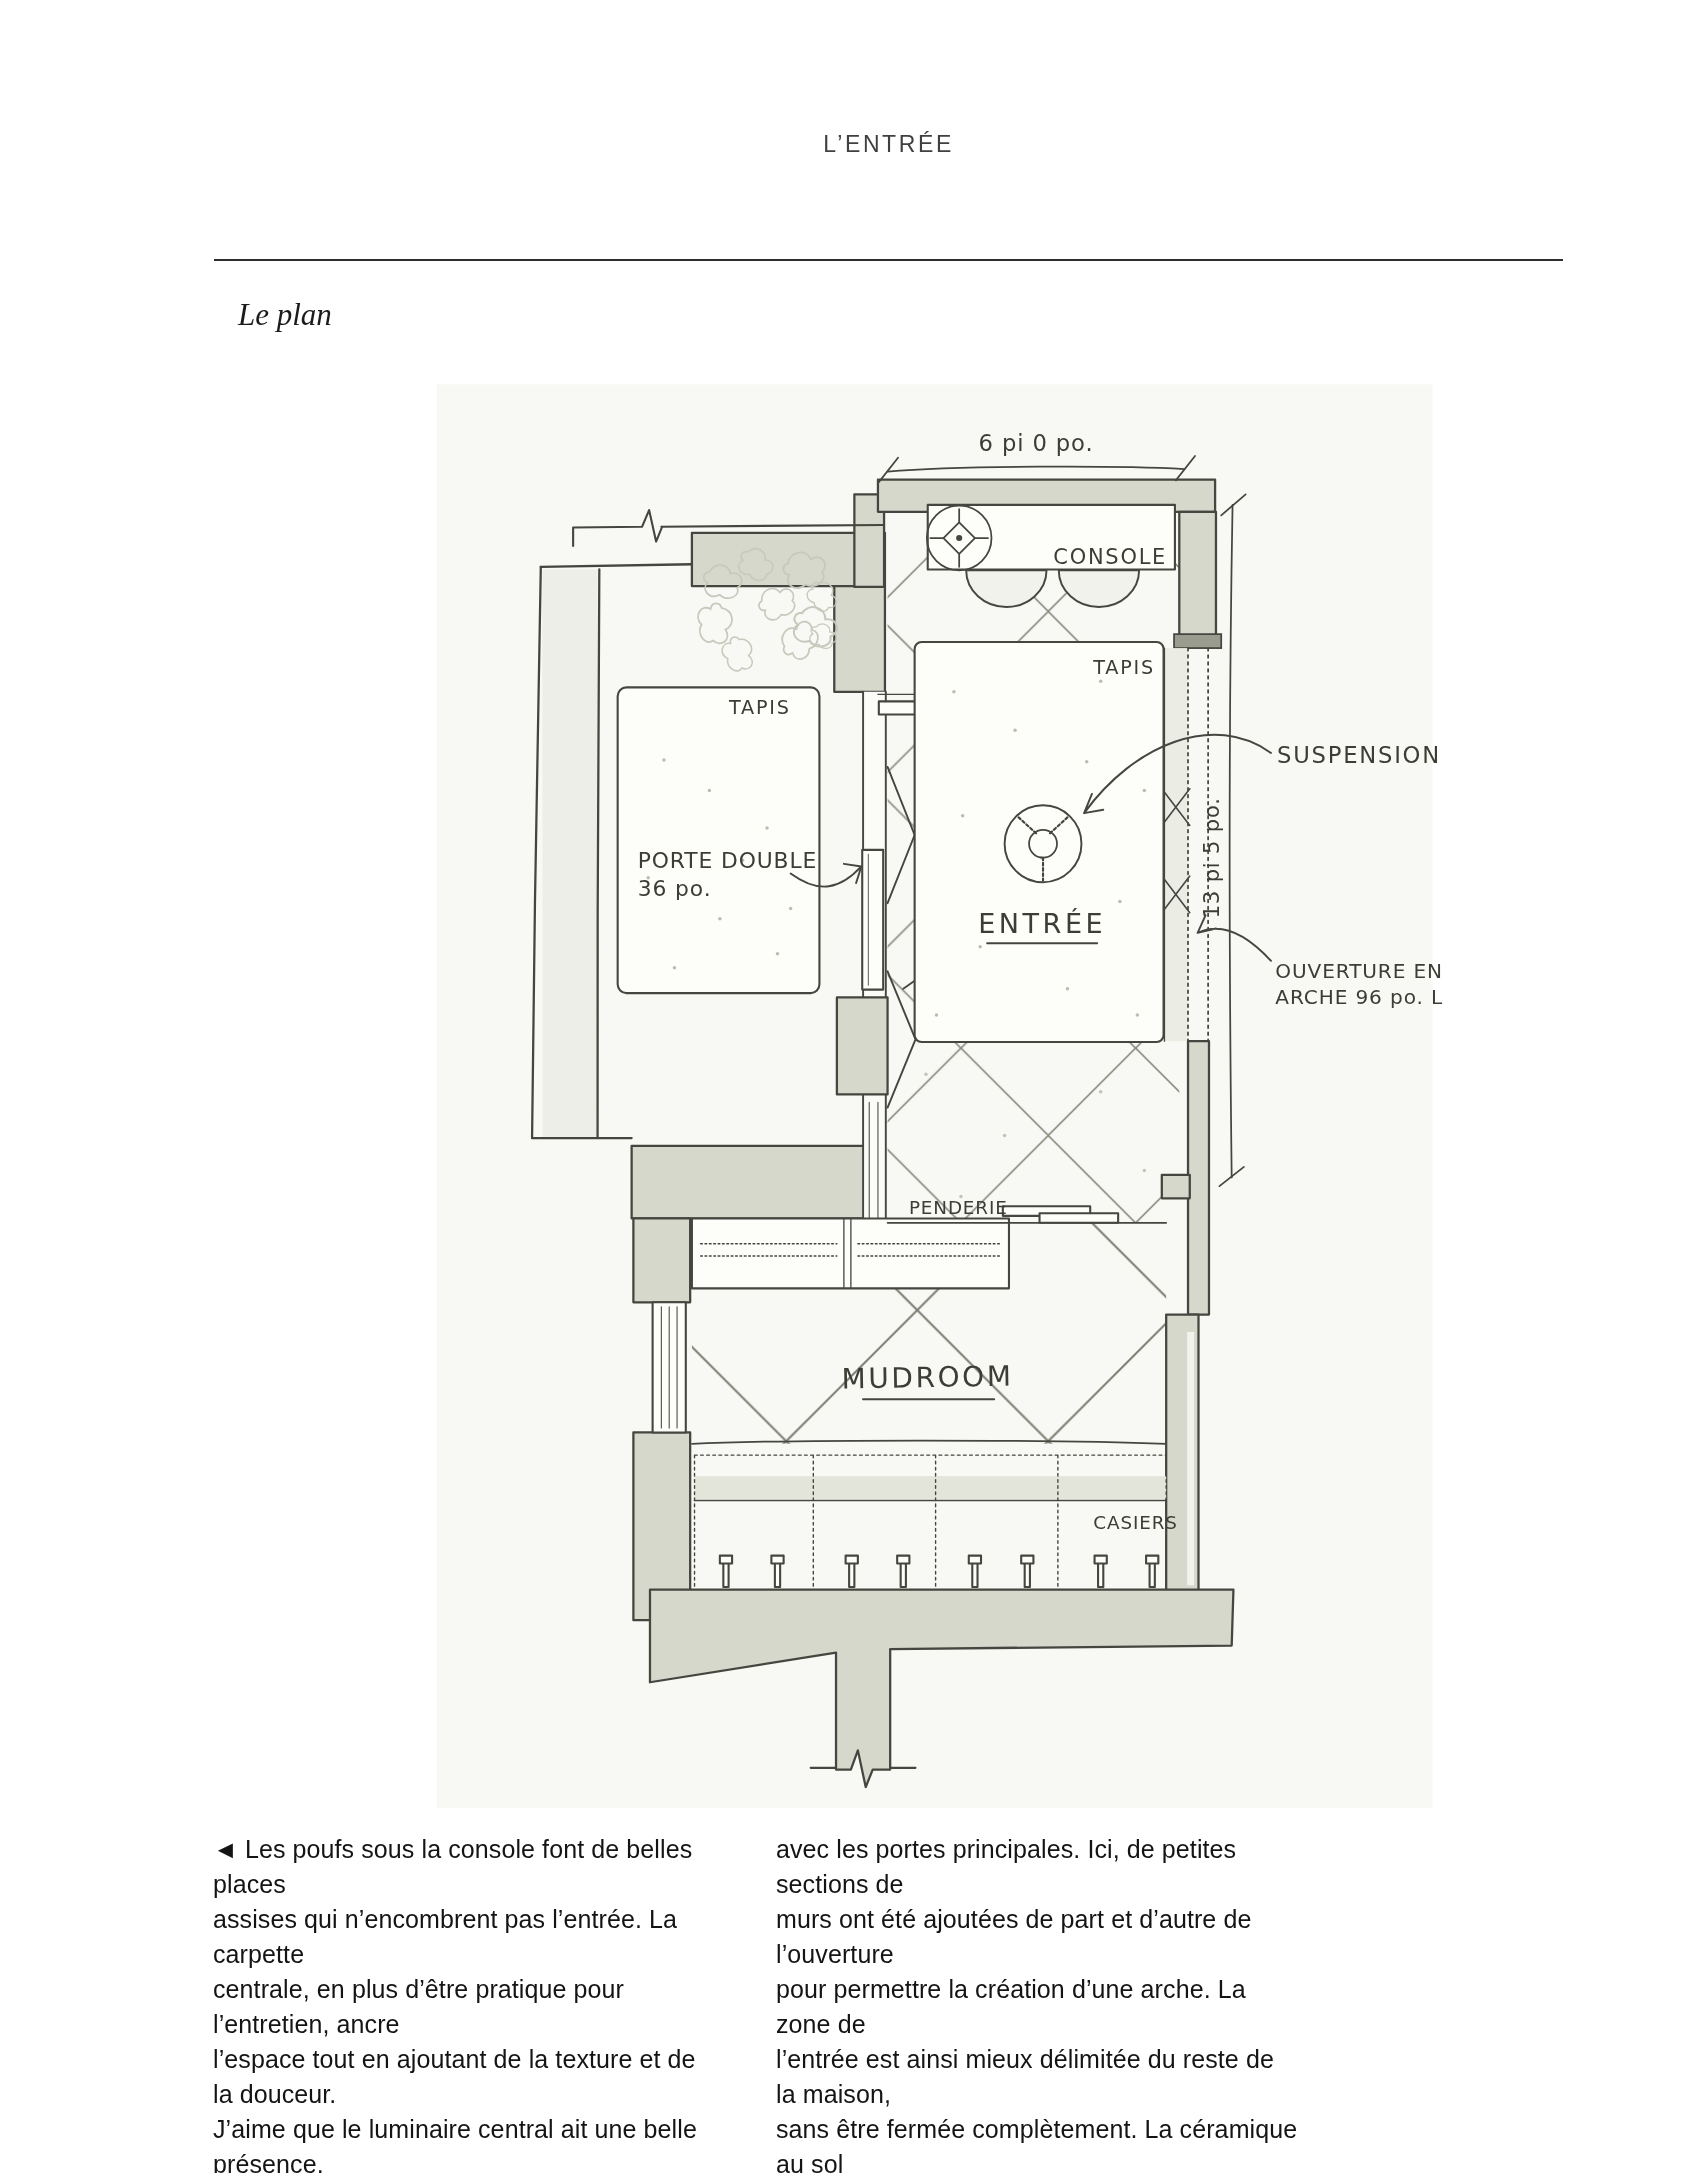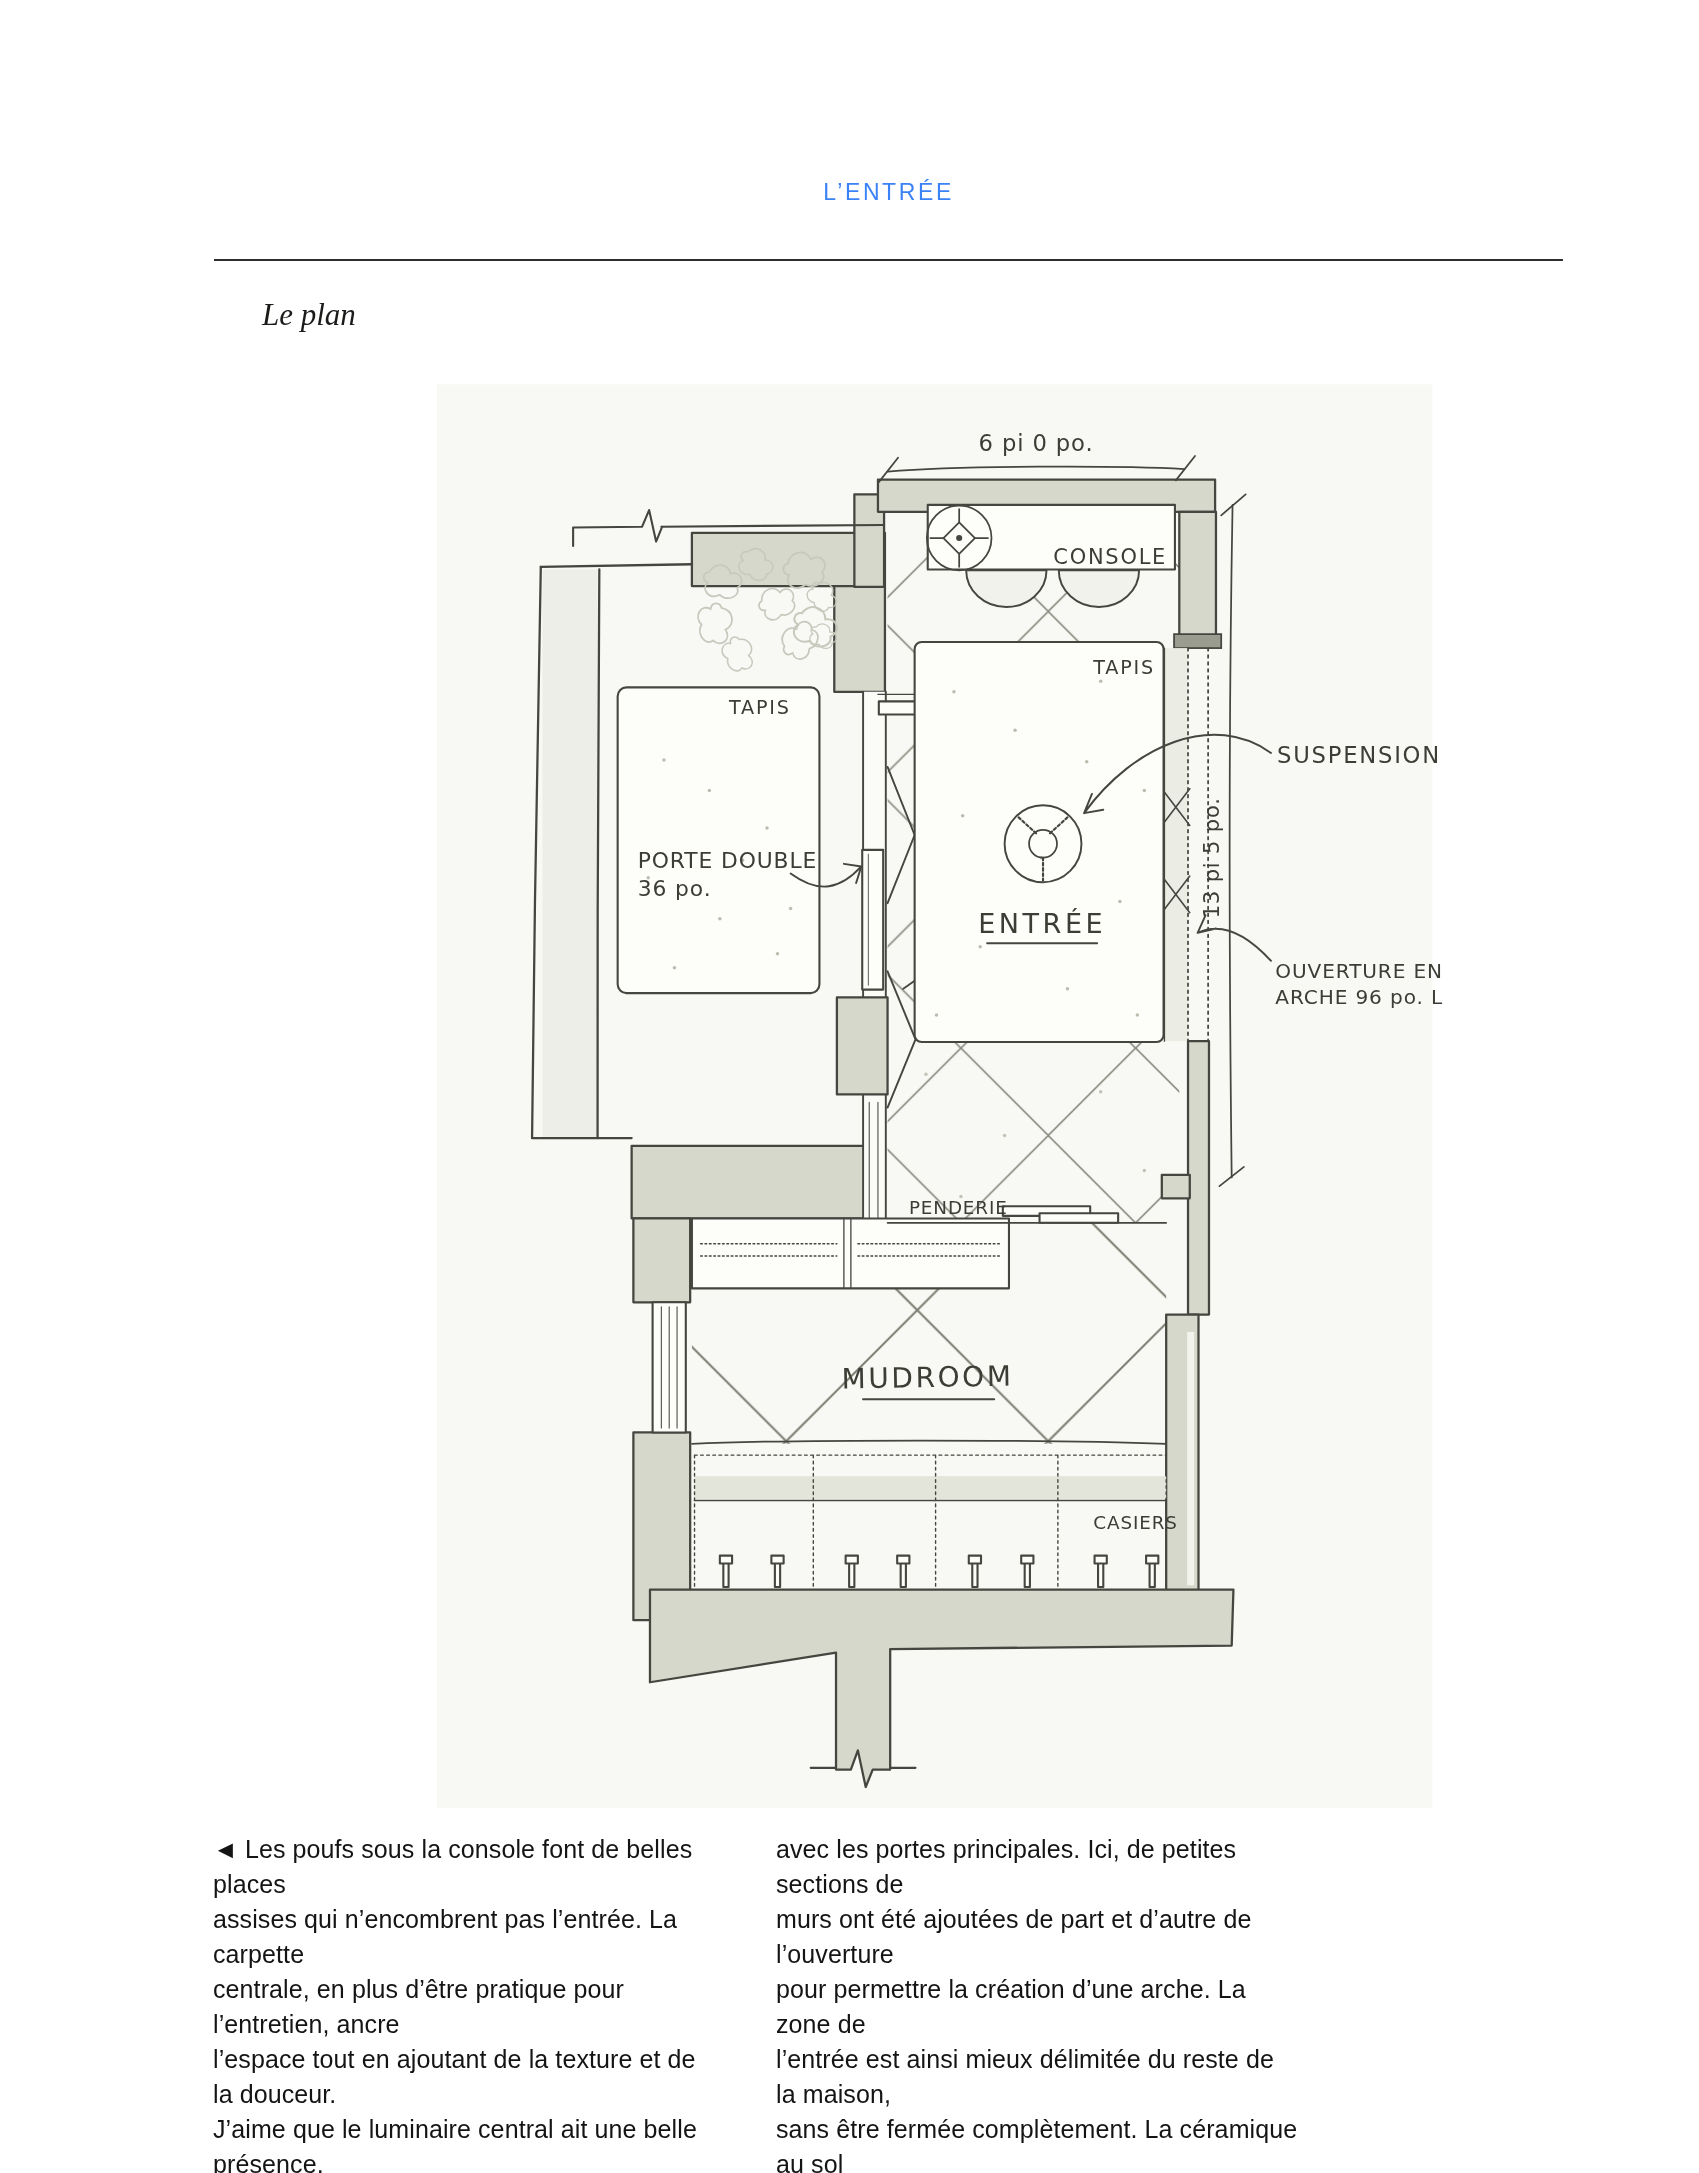--- a/index.html
+++ b/index.html
@@ -1,21 +1,21 @@
 <!DOCTYPE html>
 <html style="font-size:14px"><head>
 <meta charset="utf-8">
 <style>
   html,body{margin:0;padding:0;background:#ffffff;}
   .page{position:relative;width:1700px;height:2174px;background:#ffffff;overflow:hidden;
         font-family:"Liberation Sans",sans-serif;color:#111;}
   .header{position:absolute;top:131px;left:214px;width:1349px;text-align:center;
-          font-size:23px;letter-spacing:2.6px;color:#3b82f6;margin-top:48px;}
+          font-size:23px;letter-spacing:2.6px;color:#404040;}
   .rule{position:absolute;top:259px;left:214px;width:1349px;height:0;border-top:2.2px solid #2e2e2c;}
-  .section-title{position:absolute;top:297px;left:262px;font-family:"Liberation Serif",serif;
+  .section-title{position:absolute;top:297px;left:238px;font-family:"Liberation Serif",serif;
           font-style:italic;font-size:31px;color:#1b1b19;}
   .col{position:absolute;top:1832px;font-size:25px;line-height:35px;color:#141414;
        white-space:pre-line;letter-spacing:0.1px;}
   .col.left{left:213px;width:489px;}
   .col.right{left:776px;width:524px;}
   .pagenum{position:absolute;top:2061px;left:214px;width:1349px;text-align:right;font-size:24.5px;color:#222;}
   svg.plan{position:absolute;top:0;left:0;}
   svg.plan text{font-family:"DejaVu Sans",sans-serif;fill:#3c3d35;}
   .ink{stroke:#45463f;fill:none;stroke-linecap:round;stroke-linejoin:round;}
   .wall{fill:#d6d8cc;stroke:#45463f;stroke-width:2.6;stroke-linejoin:round;}

